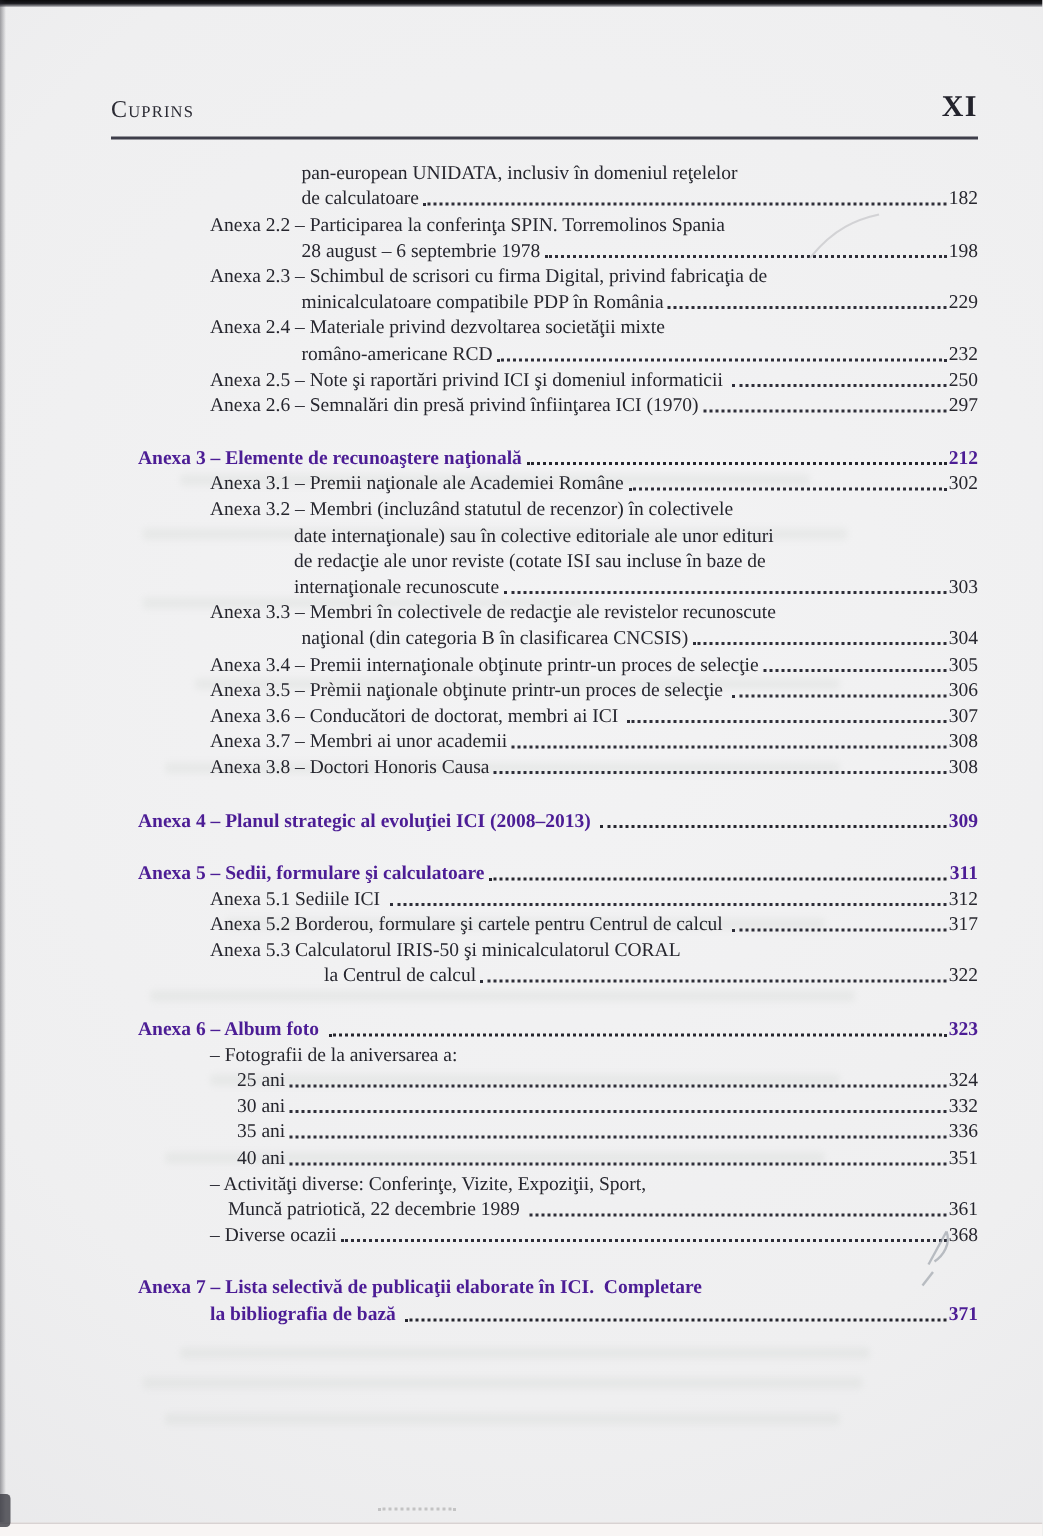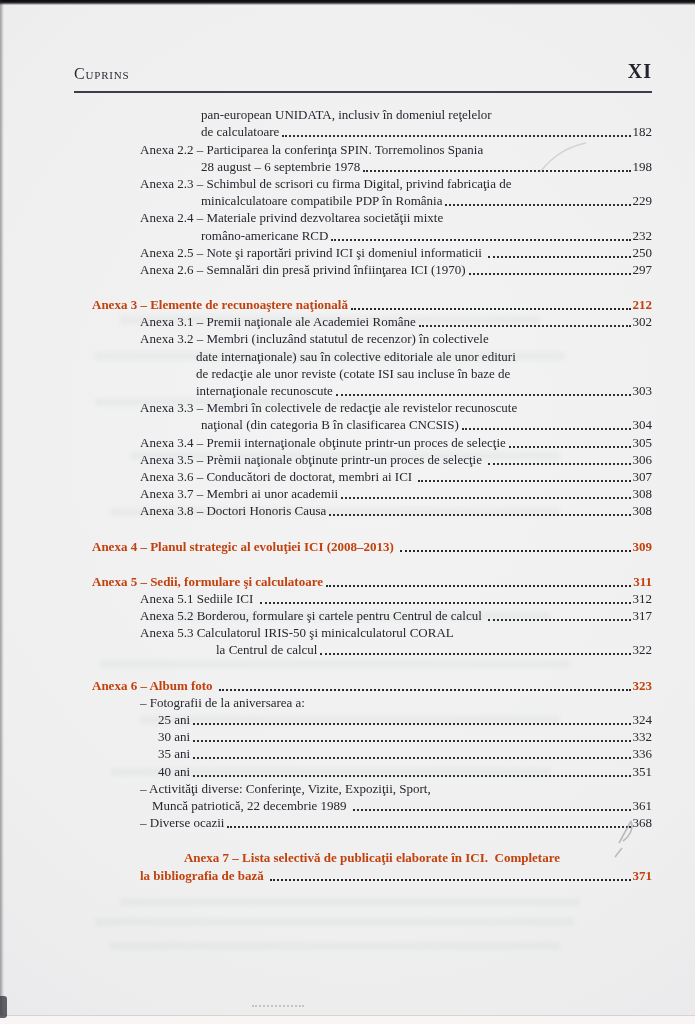--- a/index.html
+++ b/index.html
@@ -35,21 +35,21 @@
   .pagehead{display:flex;justify-content:space-between;align-items:flex-end;
     padding-bottom:8px;border-bottom:2.5px solid #3e3e4a;}
   .running-title{font-variant:small-caps;font-size:16px;letter-spacing:.8px;color:#2b2b34;}
   .folio{font-weight:bold;font-size:20px;letter-spacing:1px;color:#23232c;}
 
   .toc{margin-top:13px;}
   .section{margin-top:18px;}
   .section:first-child{margin-top:0;}
   .row{display:flex;align-items:flex-end;height:17.2px;font-size:13px;line-height:17px;}
   .row .t{white-space:pre;}
-  .row.bold{font-weight:bold;color:#c2410c;justify-content:center;}
+  .row.bold{font-weight:bold;color:#4c1d95;}
   .leader{flex:1;min-width:10px;border-bottom:2px dotted #2e2e38;margin:0 2px 3px 3px;}
   .row.bold .leader{border-bottom:2.5px dotted #26262e;}
   .pg{white-space:pre;}
   
   .i-l1{padding-left:18px;}
   .i-l2{padding-left:66px;}
   .i-l2e{padding-left:84px;}
   .i-l2f{padding-left:78px;}
   .i-l3{padding-left:127px;}
   .i-l3b{padding-left:122px;}

